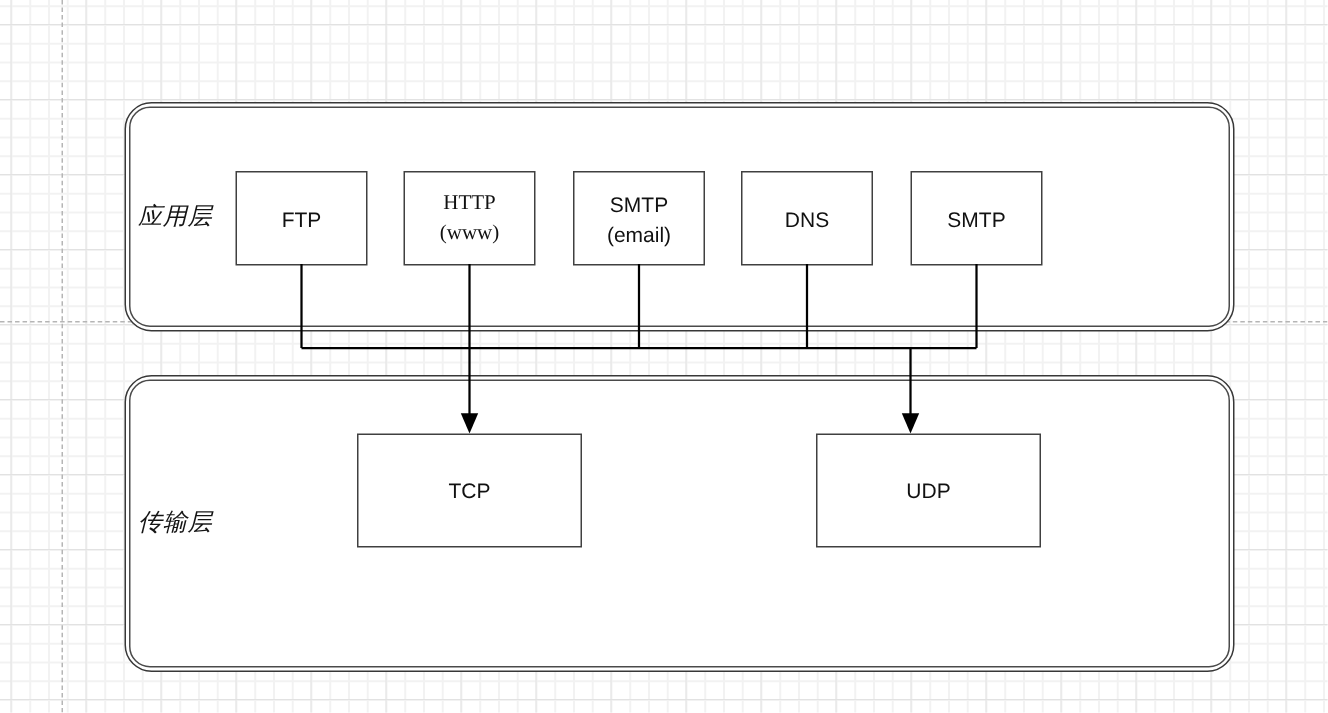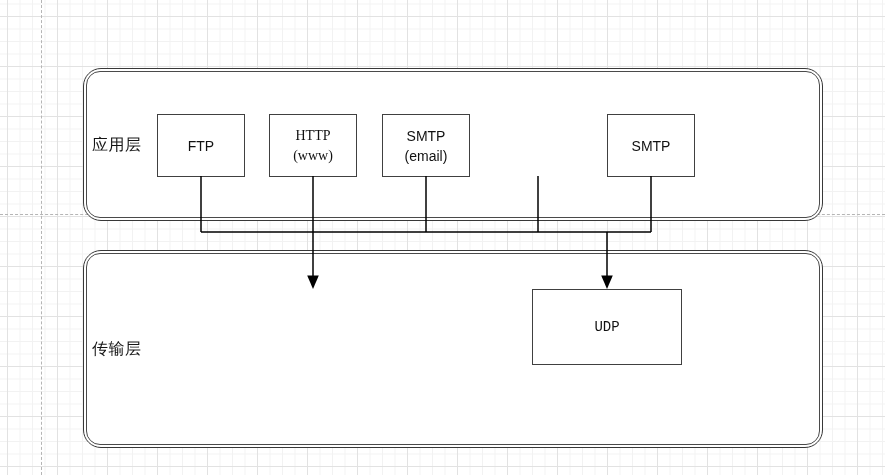--- a/index.html
+++ b/index.html
@@ -46,40 +46,41 @@
     border: 1px solid #4a4a4a; border-radius: 14px;
     pointer-events: none;
   }
   .layer-app { top: 68px; height: 153px; }
   .layer-transport { top: 250px; height: 198px; }
   .layer-label {
     position: absolute; left: 8px; top: 50%;
     transform: translateY(-50%);
     font-size: 16px; color: #141414; letter-spacing: 0.5px;
     white-space: nowrap;
+    font-style: italic;
   }
 
   
   .pbox {
     position: absolute; box-sizing: border-box;
     background: #ffffff; border: 1.5px solid #404040;
     display: flex; flex-direction: column;
     align-items: center; justify-content: center;
     font-size: 14px; line-height: 20px; color: #111111;
     text-align: center; z-index: 3;
   }
   .appbox { width: 88px; height: 63px; top: 114px; }
   .b-ftp  { left: 157px; }
   .b-http { left: 269px; font-family: Liberation Serif, serif; }
   .b-smtp { left: 382px; }
   .b-dns  { left: 494px; }
   .b-tftp { left: 607px; }
   .tbox { width: 150px; height: 76px; top: 289px; }
   .b-tcp { left: 238px; }
-  .b-udp { left: 532px; font-family: Liberation Mono, monospace; }
+  .b-udp { left: 544px; }
 
   .connectors {
     position: absolute; left: 0; top: 0; z-index: 4;
     pointer-events: none;
   }
 
   .watermark {
     position: absolute; right: 15px; bottom: 9px;
     font-size: 21px; color: #c5c5c5; z-index: 5;
     letter-spacing: 1px; white-space: nowrap;
@@ -105,24 +106,30 @@
     <span>FTP</span>
   </div>
   <div class="pbox appbox b-http">
     <span>HTTP</span>
     <span>(www)</span>
   </div>
   <div class="pbox appbox b-smtp">
     <span>SMTP</span>
     <span>(email)</span>
   </div>
+  <div class="pbox appbox b-dns">
+    <span>DNS</span>
+  </div>
   <div class="pbox appbox b-tftp">
     <span>SMTP</span>
   </div>
 
+  <div class="pbox tbox b-tcp">
+    <span>TCP</span>
+  </div>
   <div class="pbox tbox b-udp">
     <span>UDP</span>
   </div>
 
   <svg class="connectors" width="885" height="475" viewBox="0 0 885 475">
     <g stroke="#000000" stroke-width="1.5" fill="none">
       <path d="M201 176 L201 232"></path>
       <path d="M313 176 L313 232"></path>
       <path d="M426 176 L426 232"></path>
       <path d="M538 176 L538 232"></path>

